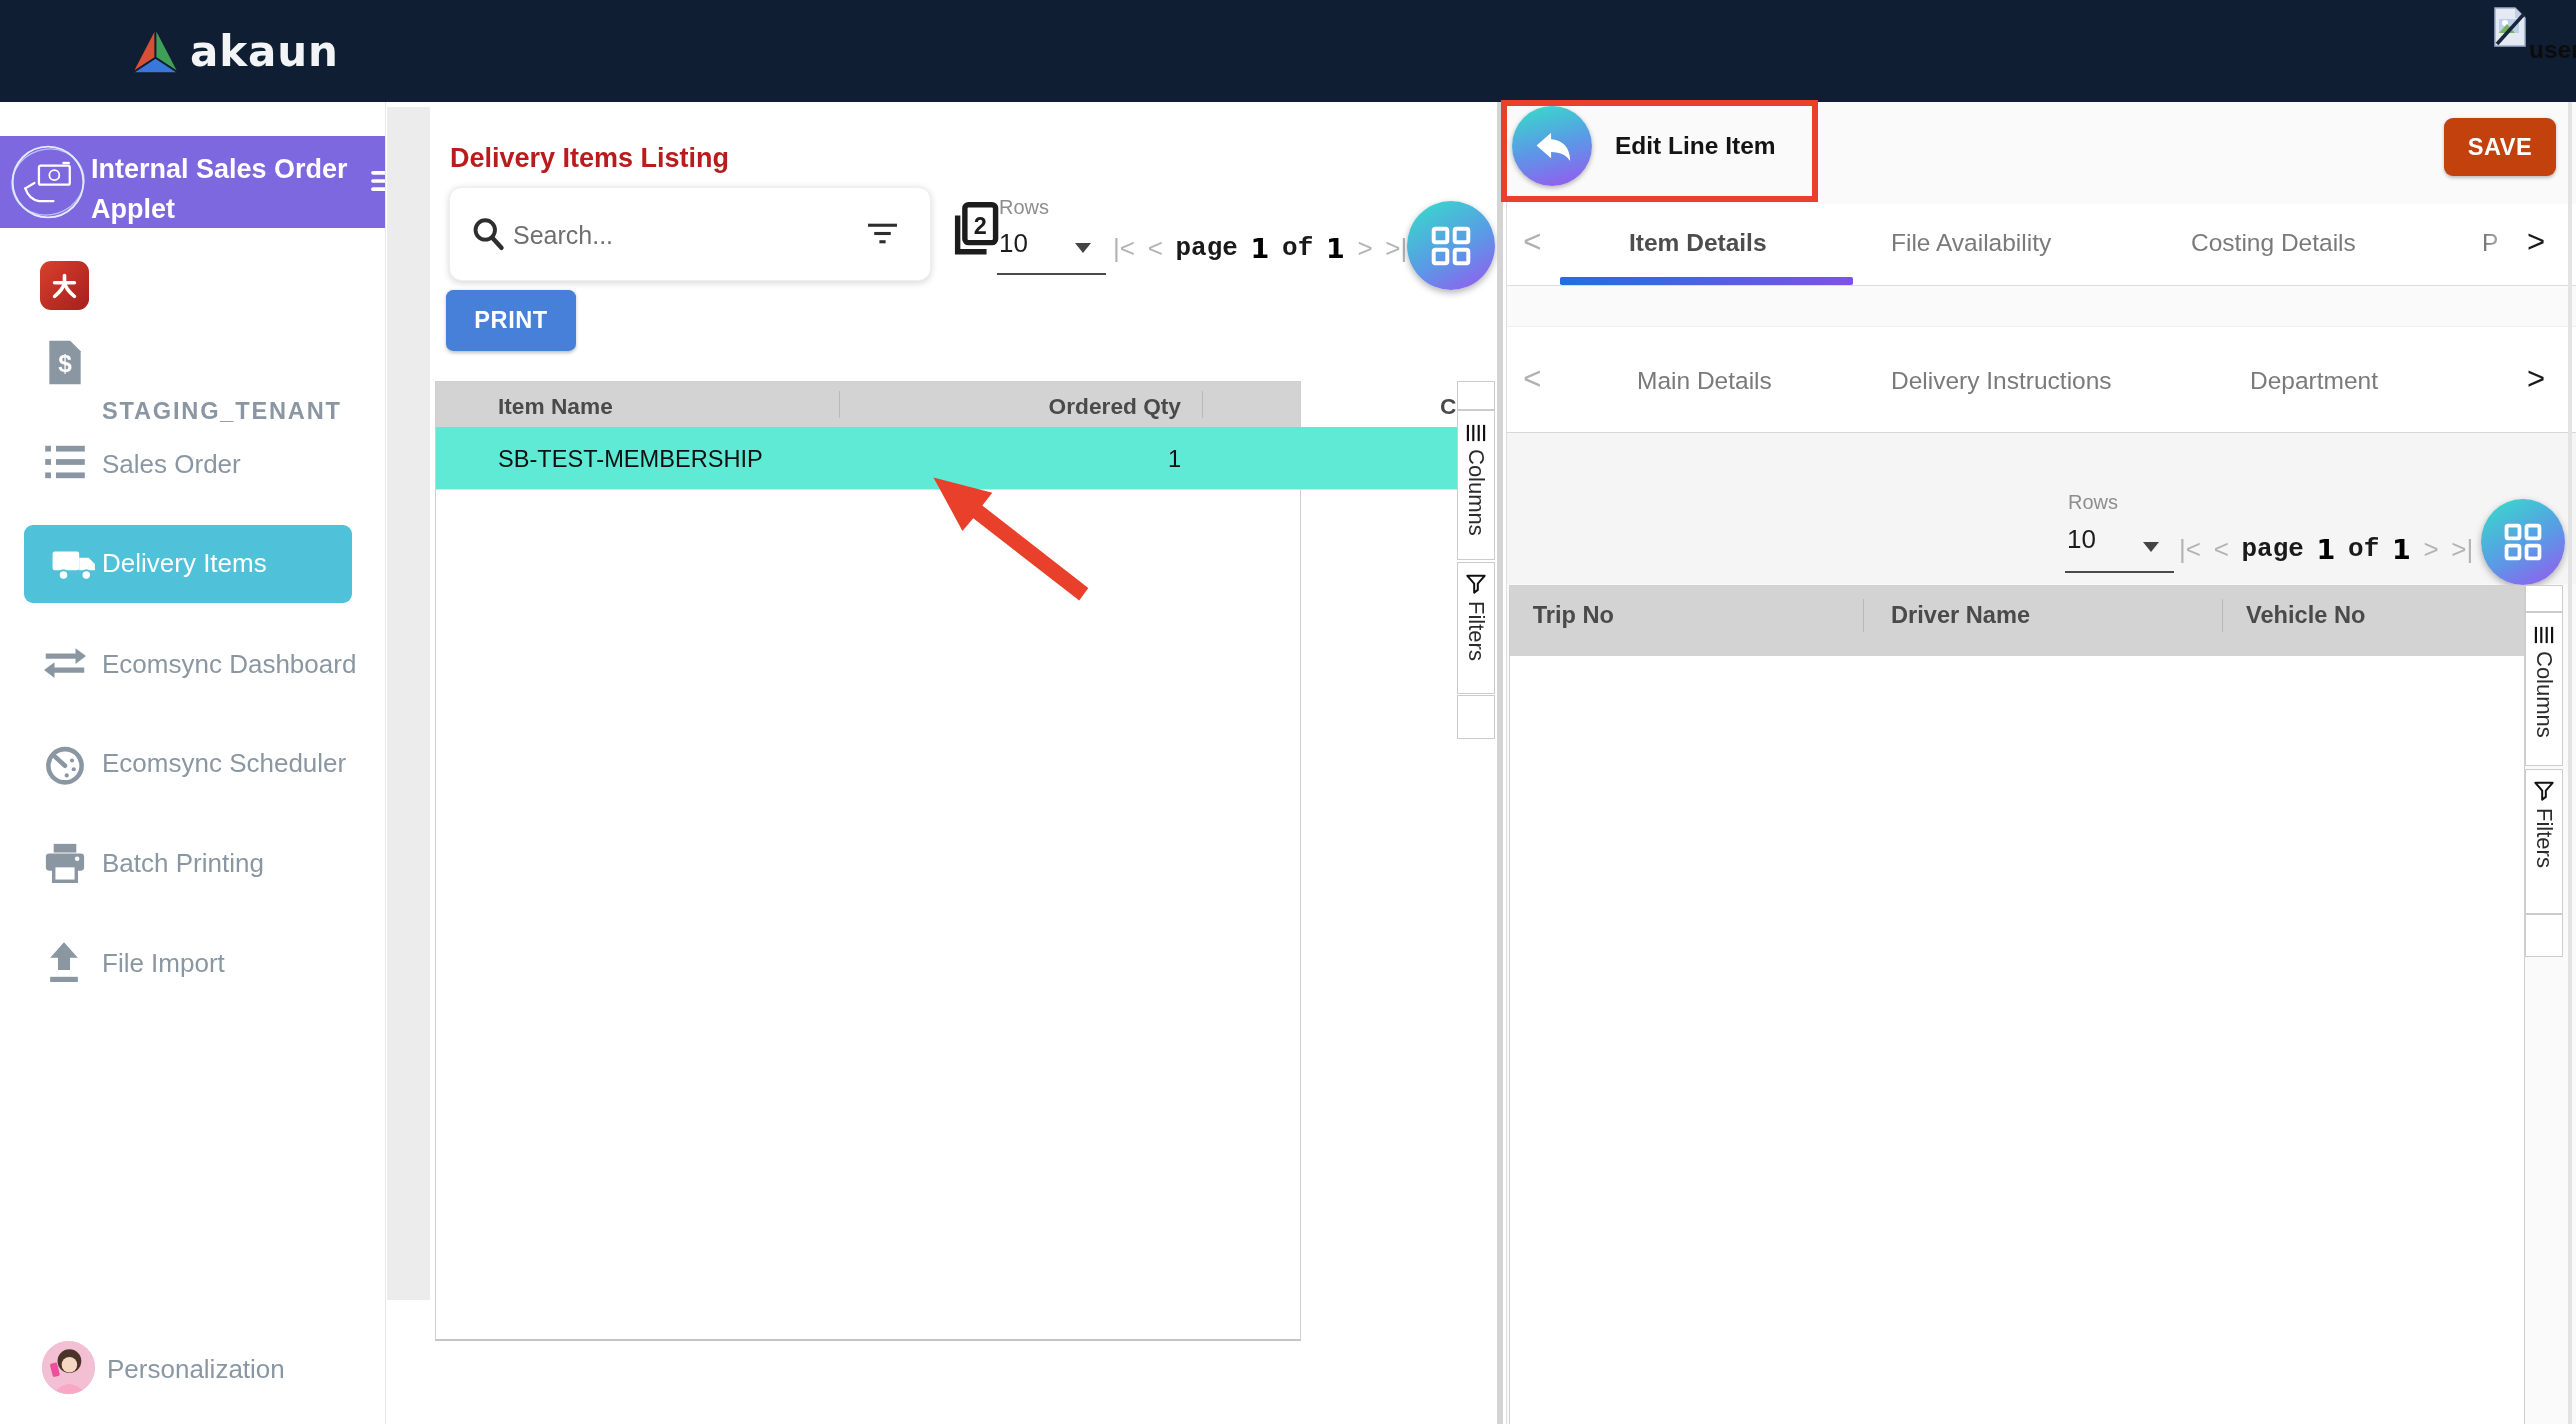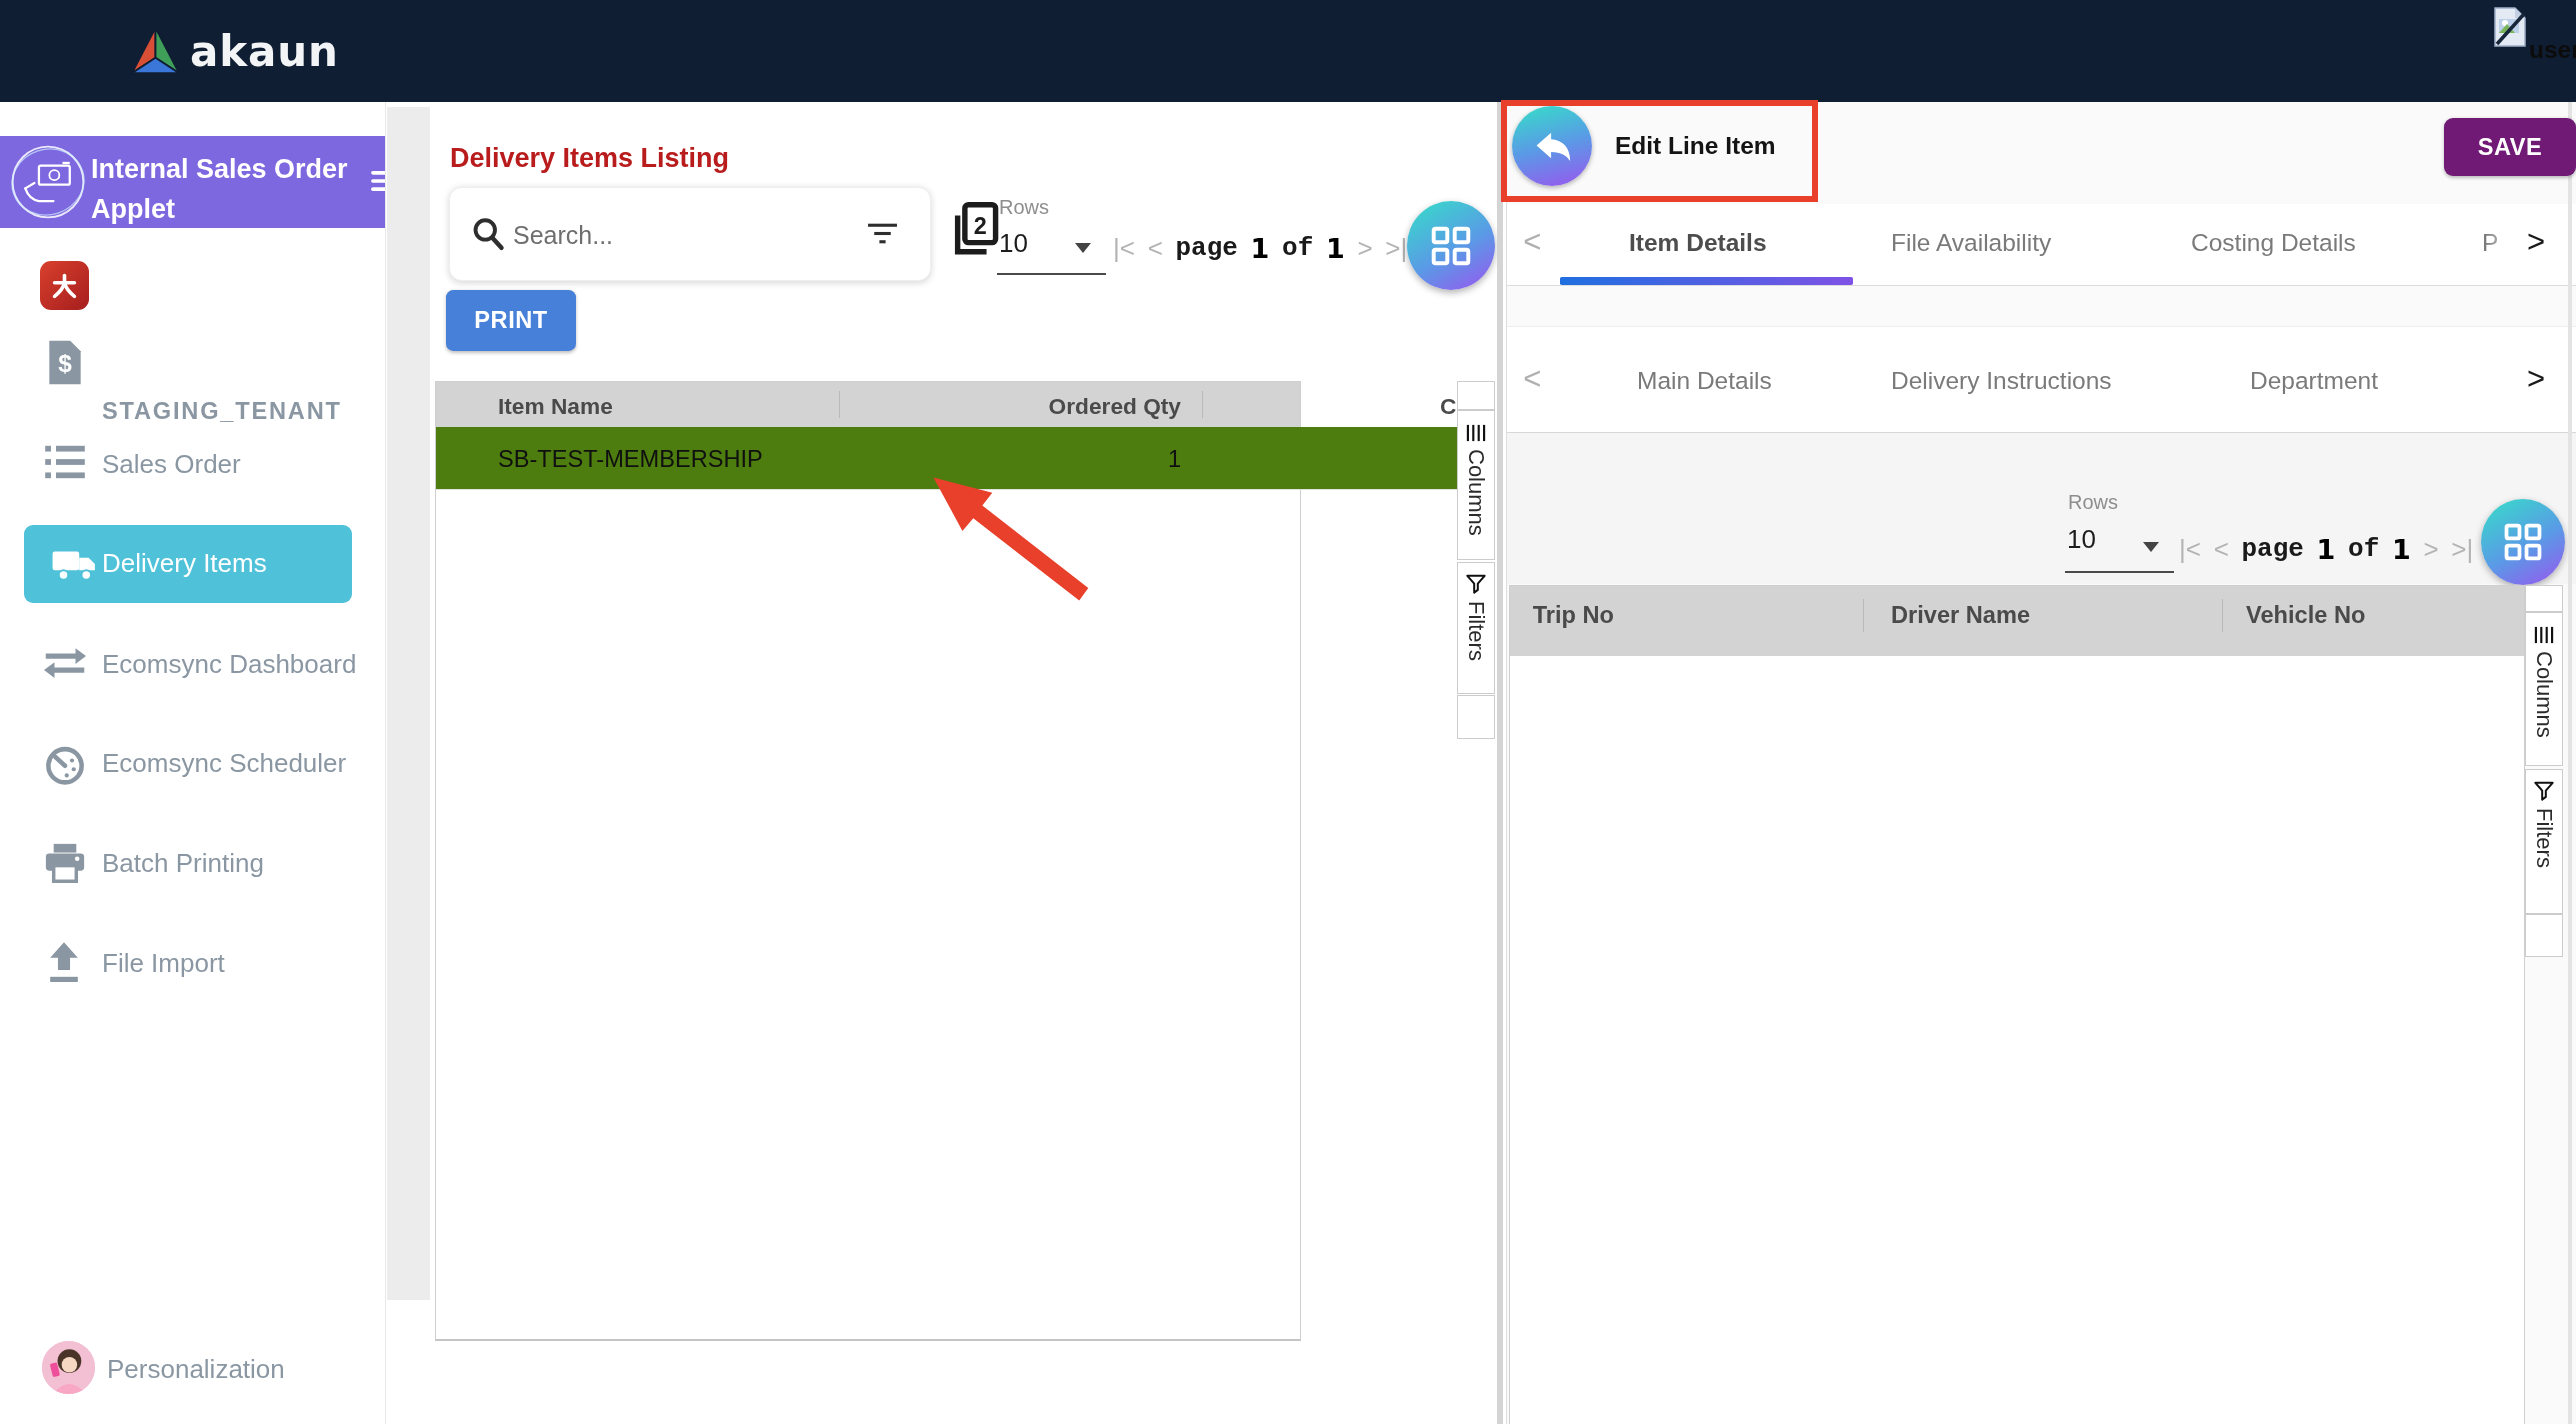--- a/index.html
+++ b/index.html
@@ -30,37 +30,37 @@
   .gutter { left:385px; top:102px; width:47px; height:1322px; background:#fff; border-left:0.9px solid #e8e8e8; z-index:2; }
   .gutter-thumb { left:387px; top:107px; width:43px; height:1193px; background:#ececec; z-index:2; }
   .mid-border { left:431px; top:102px; width:0.9px; height:1322px; background:#dddddd; }
 
   
   .listing-title { left:450px; top:143px; font-size:27px; font-weight:600; color:#b91c1c; }
   .searchbox { left:449px; top:187px; width:482px; height:94px; background:#fff; border:0.9px solid #efefef; border-radius:12.7px; box-shadow:0 1.8px 7.3px rgba(0,0,0,0.16); }
   .search-input { position:absolute; left:63px; top:27px; width:344px; height:40px; border:none; outline:none; font-size:25px; color:#333; font-family:inherit; background:transparent; }
   .search-input::placeholder { color:#6f6f6f; }
   .print-btn { left:446px; top:290px; width:130px; height:61px; background:#4680d8; border:none; border-radius:7.3px; color:#fff; font-size:23.6px; font-weight:700; letter-spacing:0.5px; font-family:inherit; box-shadow:0 1.8px 3.6px rgba(0,0,0,0.25); cursor:pointer; }
-  .save-btn { left:2444px; top:118px; width:132px; height:58px; background:#701a75; border:none; border-radius:9px; color:#fff; font-size:23.6px; font-weight:700; letter-spacing:0.5px; font-family:inherit; box-shadow:0 1.8px 3.6px rgba(0,0,0,0.25); cursor:pointer; z-index:6; }
+  .save-btn { left:2444px; top:118px; width:112px; height:58px; background:#c2410c; border:none; border-radius:9px; color:#fff; font-size:23.6px; font-weight:700; letter-spacing:0.5px; font-family:inherit; box-shadow:0 1.8px 3.6px rgba(0,0,0,0.25); cursor:pointer; z-index:6; }
 
   .rows-label { font-size:20px; color:#8e8e8e; }
   .rows-value { font-size:26px; color:#1c1c1c; }
   .rows-underline { height:1.8px; background:#4a4a4a; }
   .caret { width:0; height:0; border-left:8.2px solid transparent; border-right:8.2px solid transparent; border-top:10px solid #444; }
   .pager { display:flex; align-items:center; gap:12.7px; font-size:26px; }
   .pager .glyph { color:#b3b3b3; font-weight:400; }
   .pager .word { color:#1a1a1a; font-weight:600; font-family:Liberation Mono, monospace; }
   .pager .num { color:#000; font-weight:700; font-size:27px; font-family:"DejaVu Sans",sans-serif; }
   .gridbtn { border-radius:50%; background:linear-gradient(150deg,#35dfc8 0%,#5a9ae6 55%,#9a55ef 100%); box-shadow:0 2.7px 7.3px rgba(0,0,0,0.3); display:flex; align-items:center; justify-content:center; border:none; cursor:pointer; }
 
   .tbl { background:#fff; border:0.9px solid #cfcfcf; }
   .tbl-head { position:absolute; left:0; top:0; right:0; background:#d3d3d3; }
   .th { position:absolute; font-size:22.7px; font-weight:700; color:#4a4a4a; }
   .col-div { position:absolute; width:0.9px; background:#b9b9b9; }
-  .sel-row { position:absolute; background:#4d7c0f; border-bottom:0.9px solid #e0e0e0; }
+  .sel-row { position:absolute; background:#5eead4; border-bottom:0.9px solid #e0e0e0; }
   .cell { position:absolute; font-size:23.6px; color:#101010; }
 
   .strip-sec { position:absolute; left:0; width:38px; background:#fff; border:0.9px solid #cccccc; display:flex; flex-direction:column; align-items:center; }
   .vtext { writing-mode:vertical-rl; font-size:22px; color:#2b2b2b; margin-top:7.3px; }
 
   
   .rpanel-bg { left:1507px; top:102px; width:1069px; height:1322px; background:#fafafa; }
   .divider-bar { left:1497px; top:102px; width:6.3px; height:1322px; background:#d4d4d4; }
   .divider-line { left:1506px; top:102px; width:0.9px; height:1322px; background:#dddddd; }
   .rscroll { left:2568px; top:102px; width:3.6px; height:1322px; background:#e3e3e3; }

